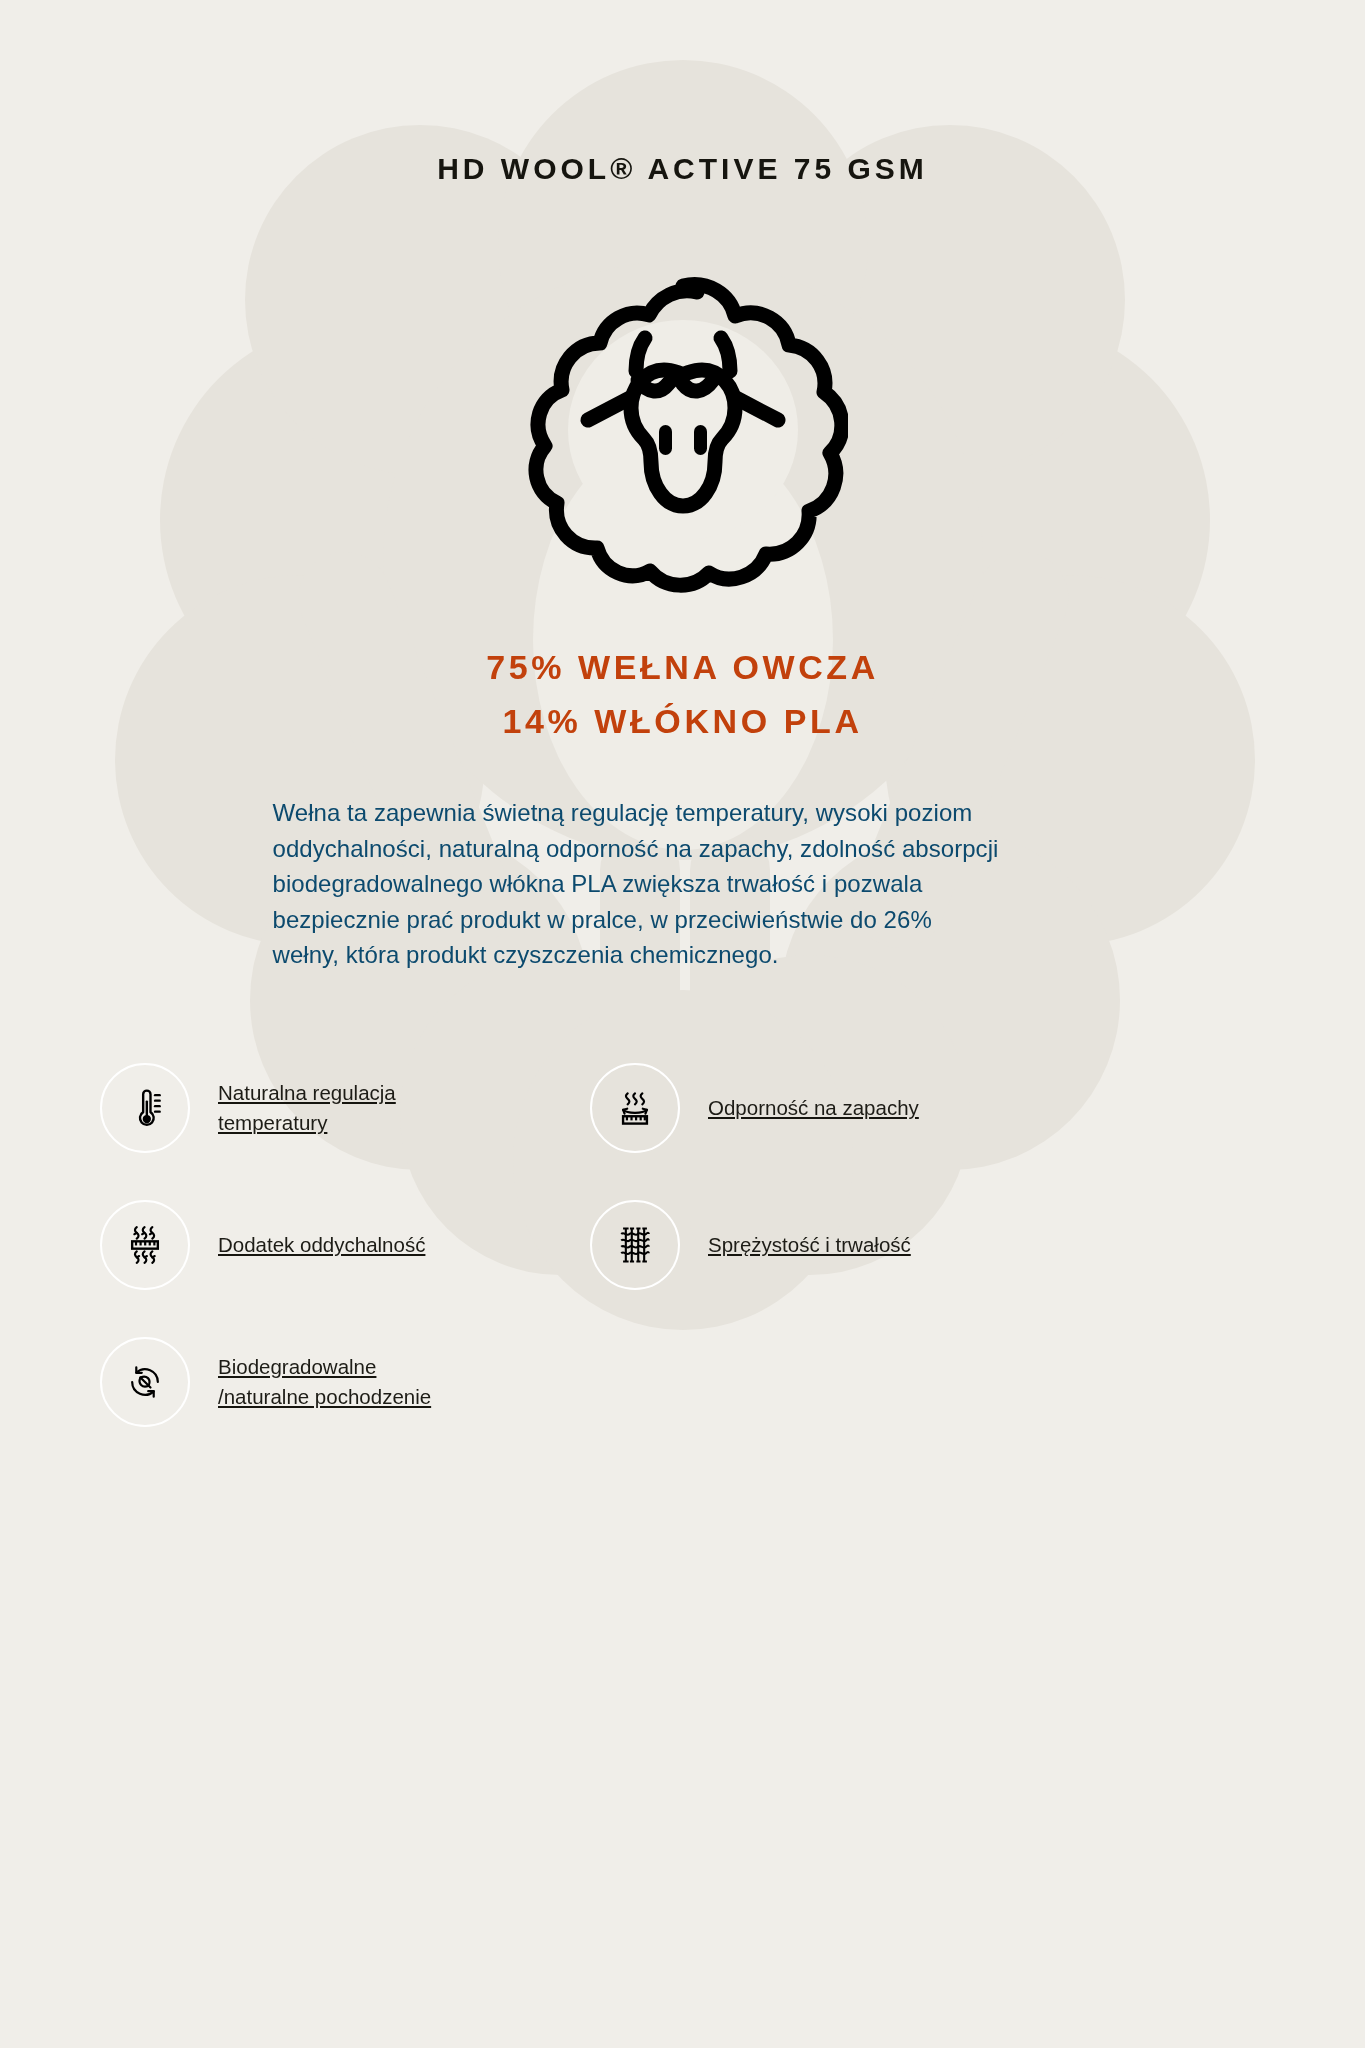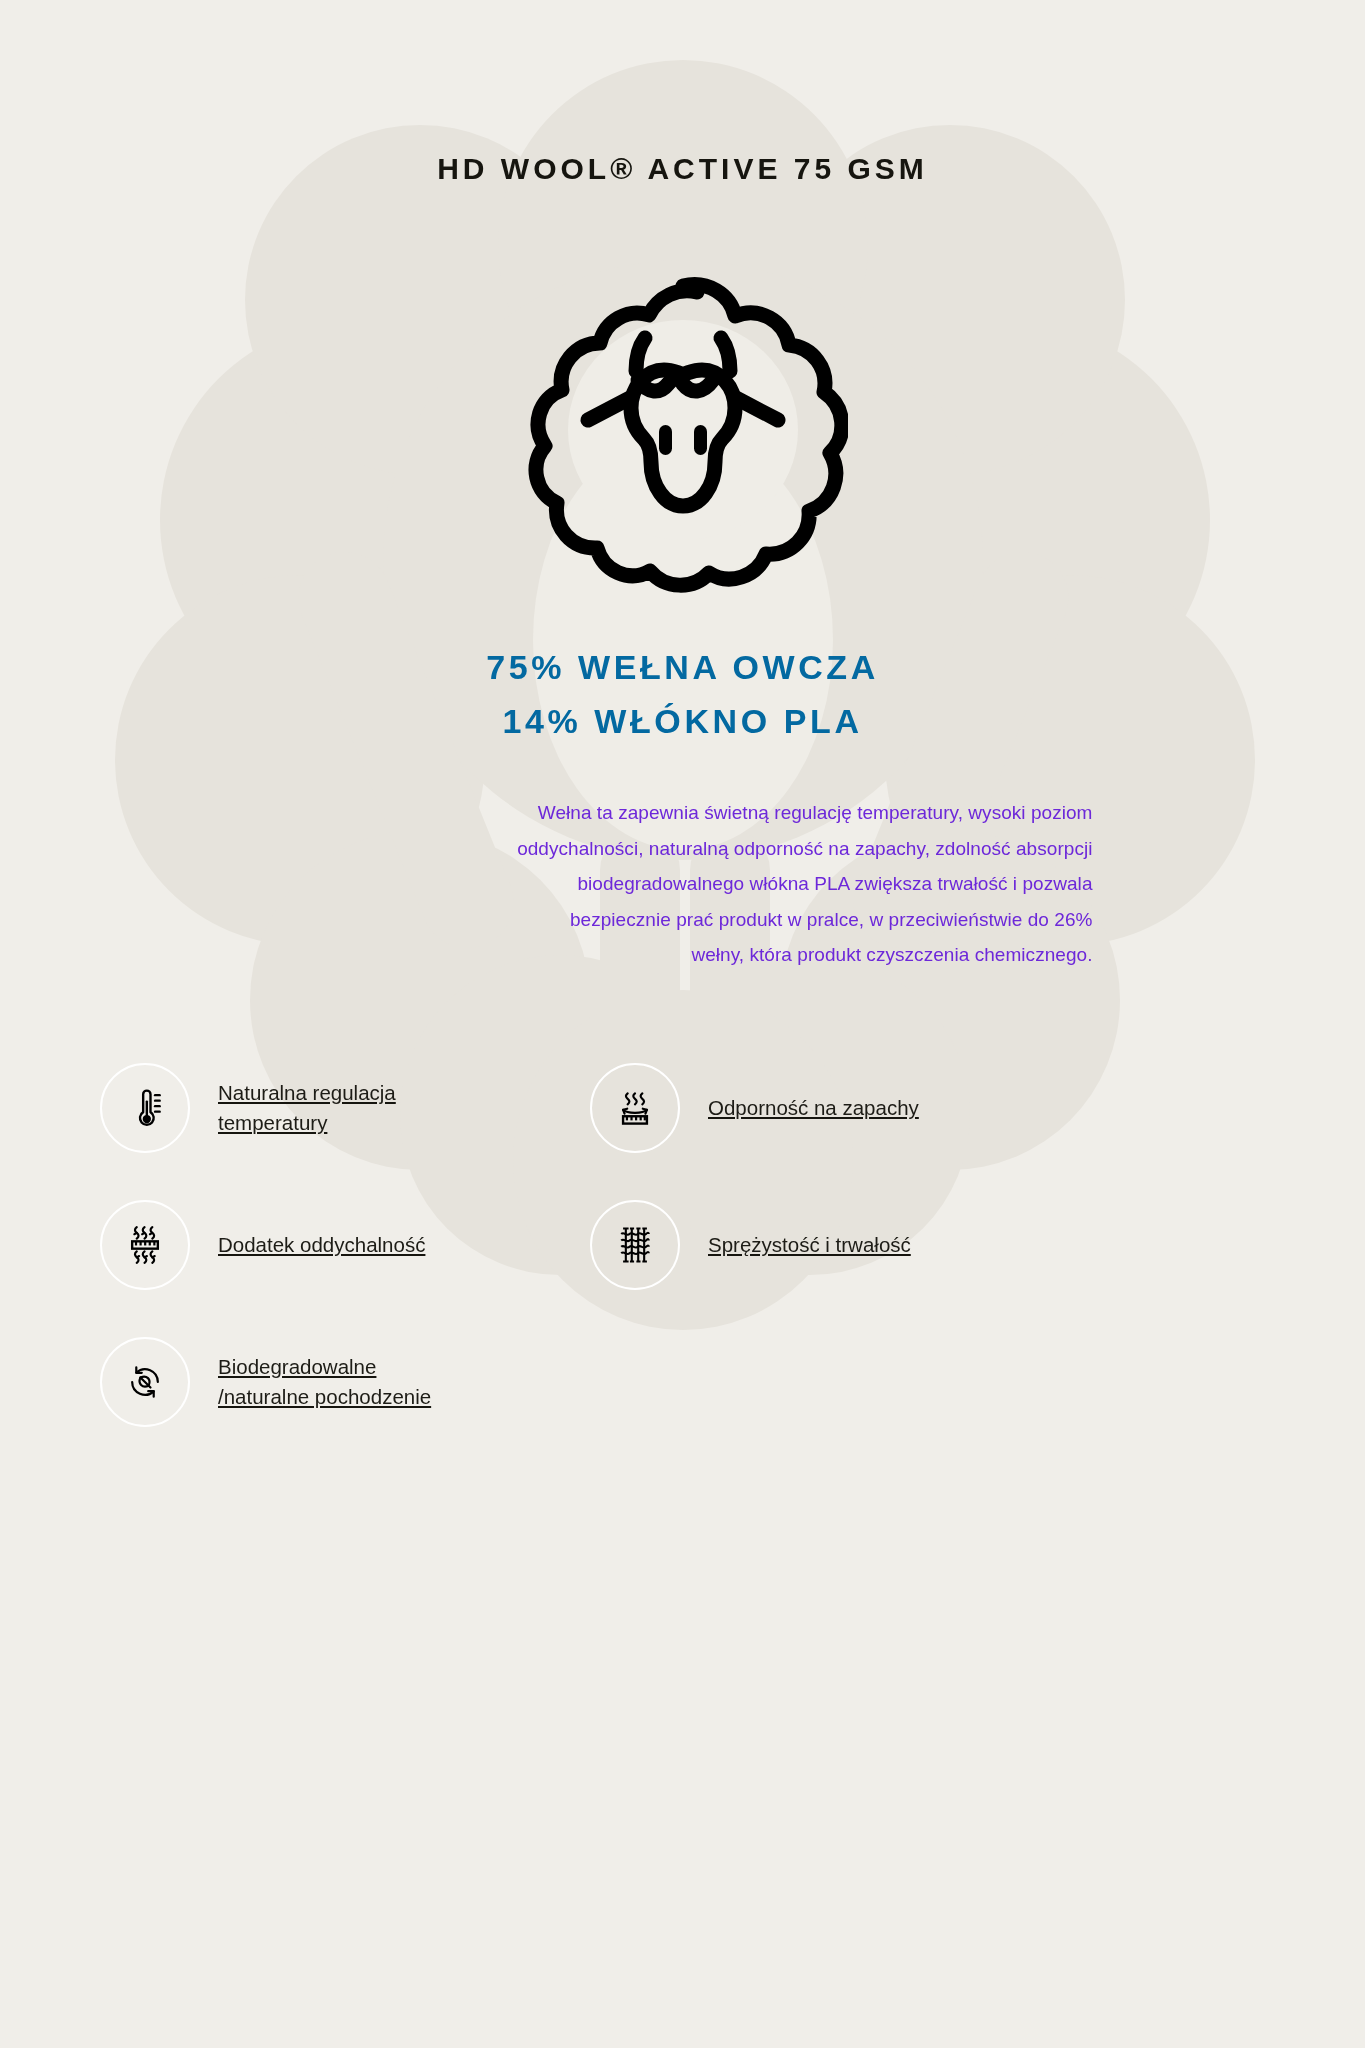--- a/index.html
+++ b/index.html
@@ -67,35 +67,35 @@
     top: 640px;
     left: 0;
     width: 1365px;
     text-align: center;
   }
   .comp-line {
     font-size: 34px;
     font-weight: 700;
     letter-spacing: 3.6px;
     line-height: 54px;
-    color: #0369a1;
+    color: #c2410c;
     white-space: nowrap;
   }
 
   
   #description {
     position: absolute;
     top: 795px;
     left: 50%;
     transform: translateX(-50%);
     width: 820px;
-    text-align: right;
-    font-size: 19px;
+    text-align: left;
+    font-size: 24px;
     line-height: 35.5px;
-    color: #6d28d9;
+    color: #0c4a6e;
     letter-spacing: 0.05px;
   }
   #description .dline { display: block; white-space: nowrap; }
 
   
   #features {
     position: absolute;
     top: 1063px;
     left: 100px;
     width: 1180px;

